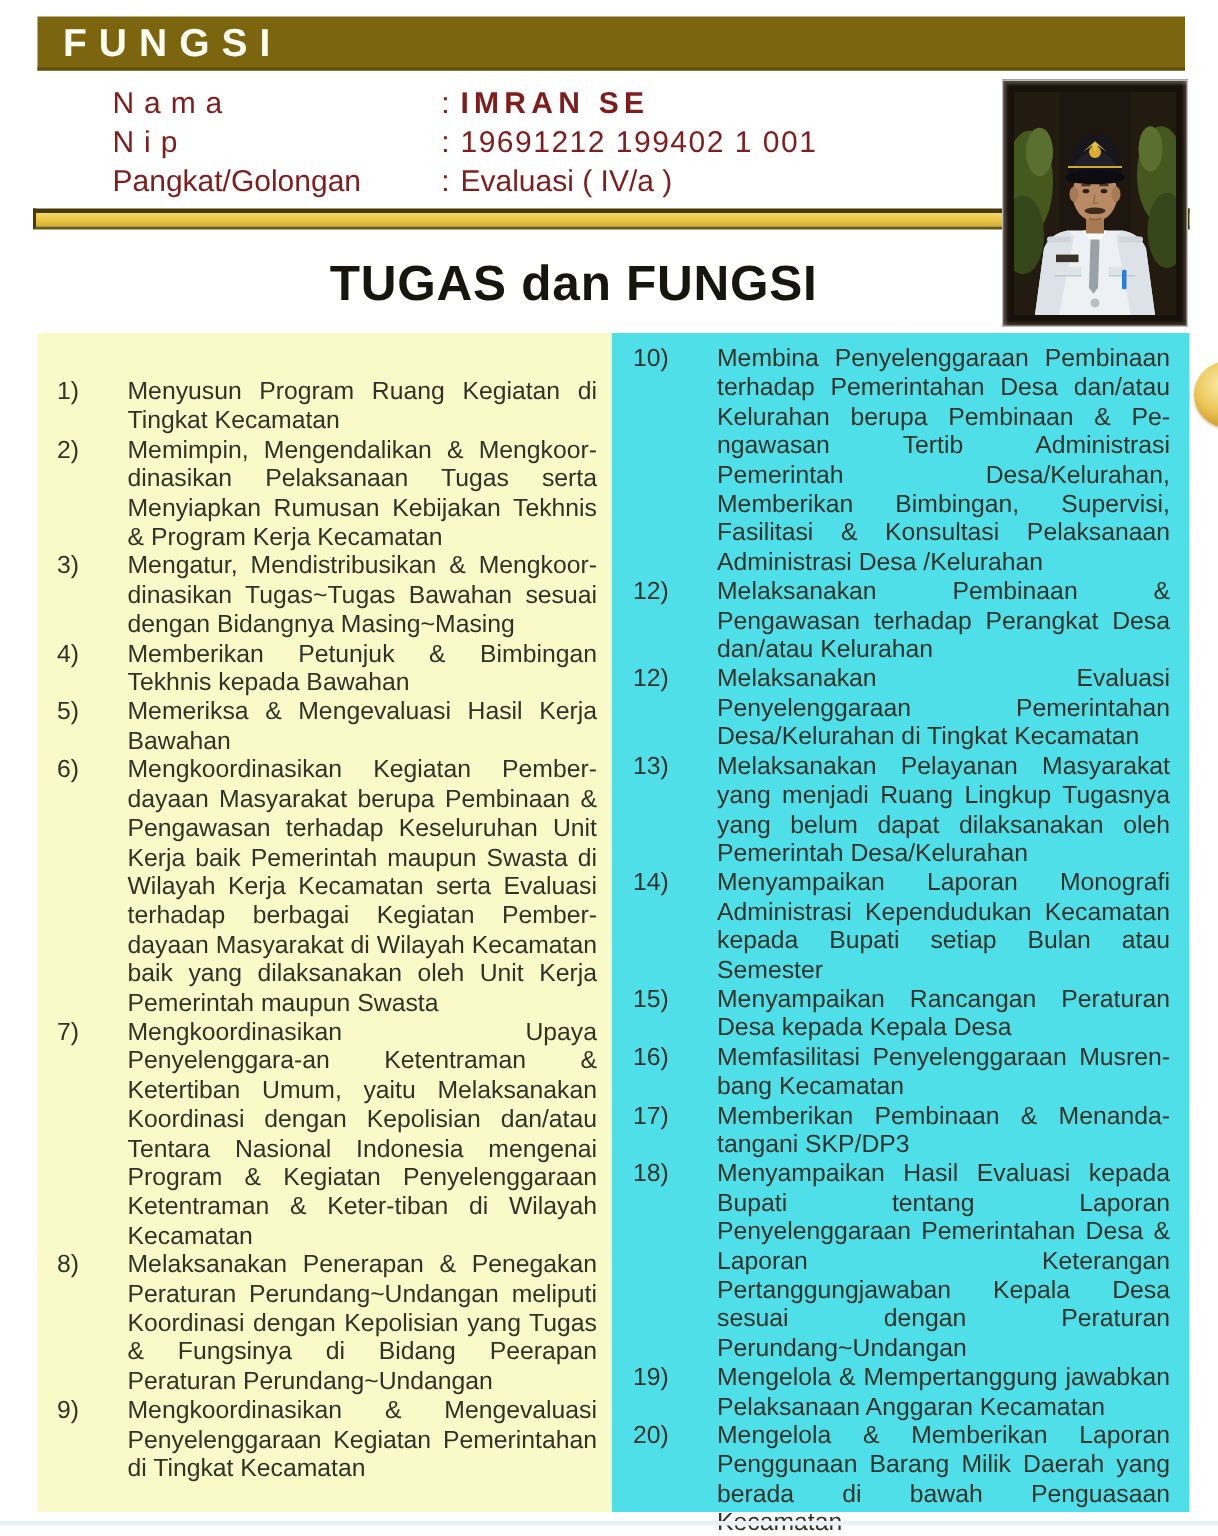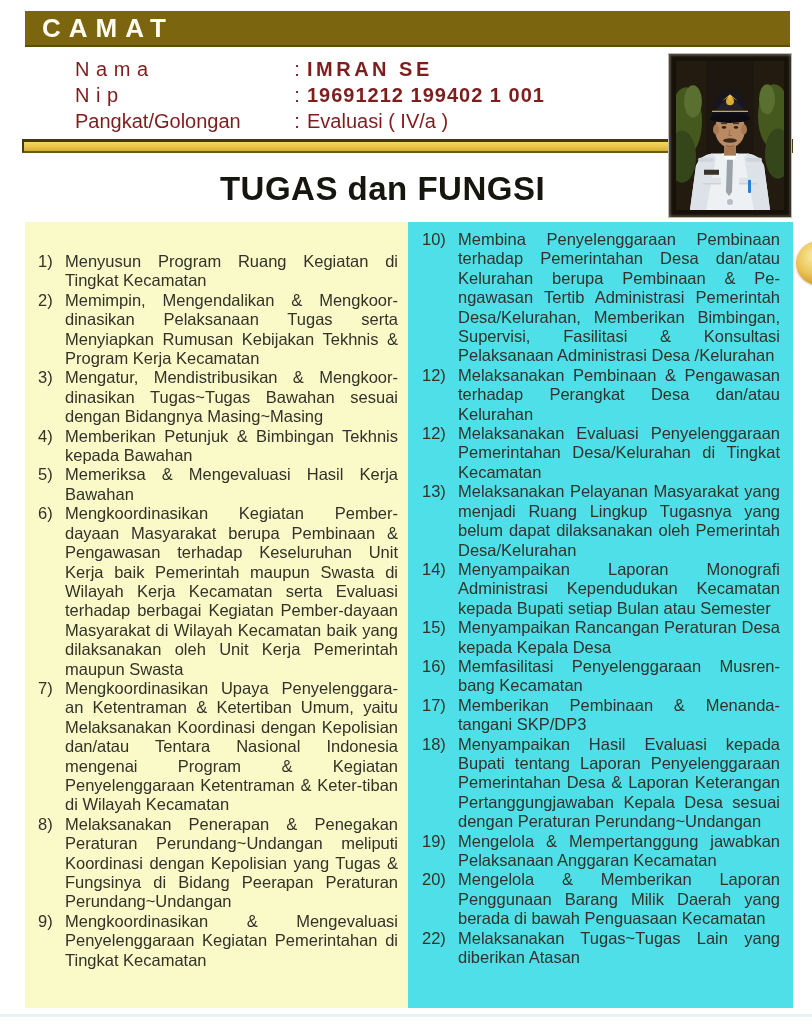--- a/index.html
+++ b/index.html
@@ -12,21 +12,21 @@
   .camat-bar .title{display:block;padding-left:17px;line-height:34px;font-size:26px;
              font-weight:bold;color:#fffdf2;letter-spacing:8px;}
 
   
   .info{position:absolute;left:75px;top:56px;width:560px;}
   .info-row{display:grid;grid-template-columns:212px 20px auto;align-items:center;
             height:26px;font-size:20px;color:#7f1d1d;}
   .info-row .sep{text-align:center;}
   .ls-label{letter-spacing:0.33em;}
   .val-name{font-weight:bold;letter-spacing:3.5px;}
-  .val-nip{letter-spacing:1px;font-weight:bold;}
+  .val-nip{letter-spacing:1px;}
 
   
   .gold-bar{position:absolute;left:22px;top:139px;width:771px;height:14px;box-sizing:border-box;
             background:linear-gradient(#f4d966,#e5c243 60%,#d2ae33);
             border-top:3px solid #473909;border-bottom:2px solid #6b5a14;
             border-left:2px solid #473909;border-right:2px solid #473909;}
 
   
   .section-title{position:absolute;left:25px;top:170px;width:715px;text-align:center;
             font-size:33px;font-weight:bold;color:#16160e;letter-spacing:0.5px;}
@@ -34,40 +34,40 @@
   
   .photo-frame{position:absolute;left:668px;top:53px;width:124px;height:165px;box-sizing:border-box;
             background:#17110a;border:1px solid #bdbdbd;padding:7px;
             box-shadow:inset 2px 2px 2px rgba(150,140,120,.45), inset -2px -2px 2px rgba(90,80,60,.6);}
   .photo-frame .inner{width:100%;height:100%;display:block;}
 
   
   .col{position:absolute;top:222px;height:786px;box-sizing:border-box;}
   .col-left{left:25px;width:383px;background:#fafac8;padding:30px 10px 0 13px;}
   .col-right{left:408px;width:385px;background:#4fdfe8;padding:8px 13px 0 14px;}
-  .duty{display:flex;font-size:16.5px;line-height:19.4px;color:#32322a;}
+  .duty{display:flex;font-size:16.5px;line-height:19.4px;color:#32322a;gap:20px;}
   .duty .num{flex:0 0 27px;}
   .col-right .duty .num{flex:0 0 36px;}
   .duty .txt{flex:1;text-align:justify;}
 
   
   .gold-sphere{position:absolute;left:796px;top:241px;width:44px;height:44px;border-radius:50%;
             background:radial-gradient(circle at 42% 35%, #f9eca6 0%, #ecc75a 45%, #d5a336 70%, #b3832a 100%);
             box-shadow:0 1px 2px rgba(120,90,20,.4);}
 
   
   .bottom-line{position:absolute;left:0;top:1014px;width:812px;height:3px;background:#e9f1f5;}
 </style>
 </head>
 <body>
 
 <div class="page">
 
   <div class="camat-bar">
-    <span class="title">CAMAT</span>
+    <span class="title">FUNGSI</span>
   </div>
 
   <div class="info">
     <div class="info-row">
       <span class="ls-label">Nama</span>
       <span class="sep">:</span>
       <span class="val-name">IMRAN SE</span>
     </div>
     <div class="info-row">
       <span class="ls-label">Nip</span>

